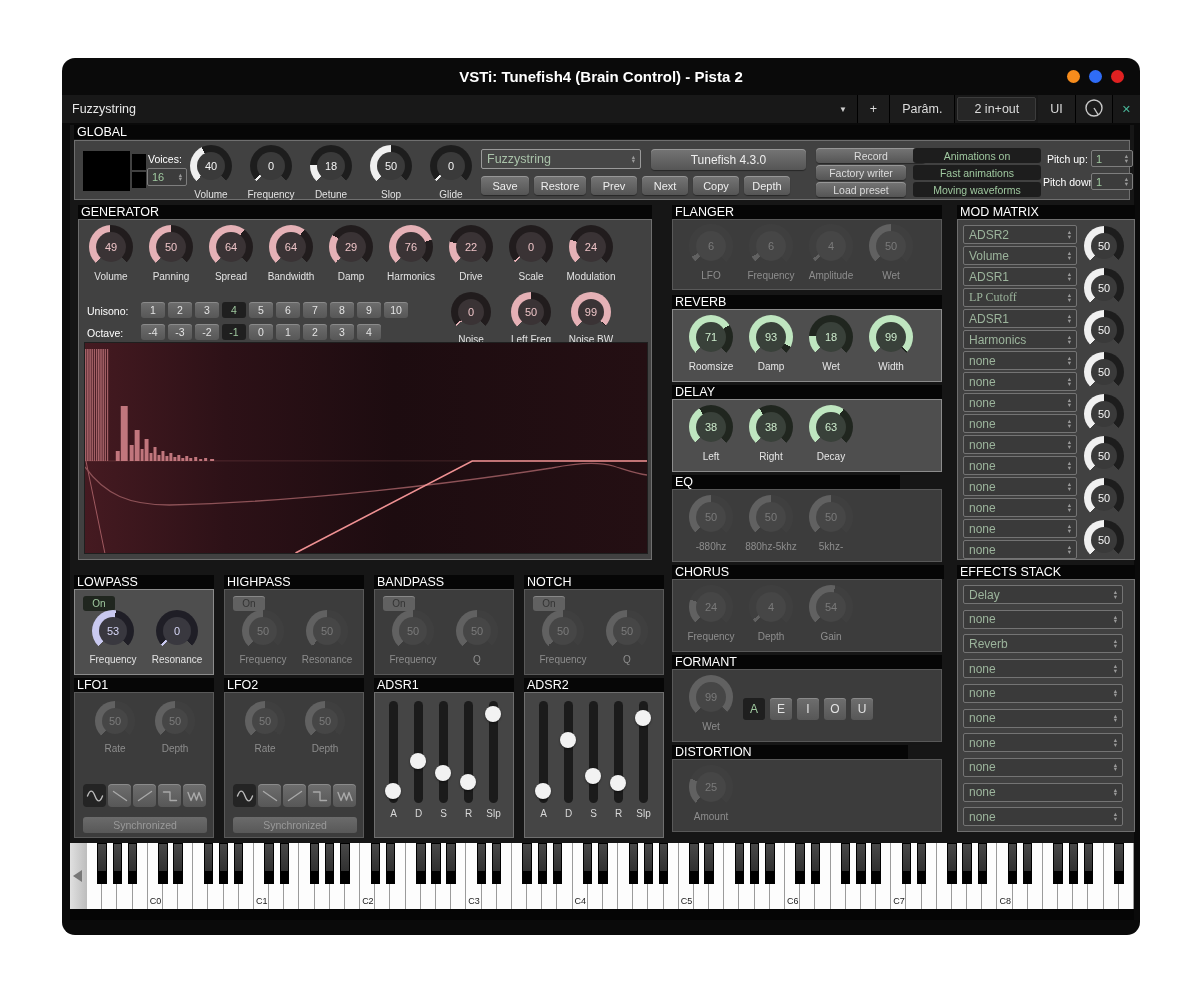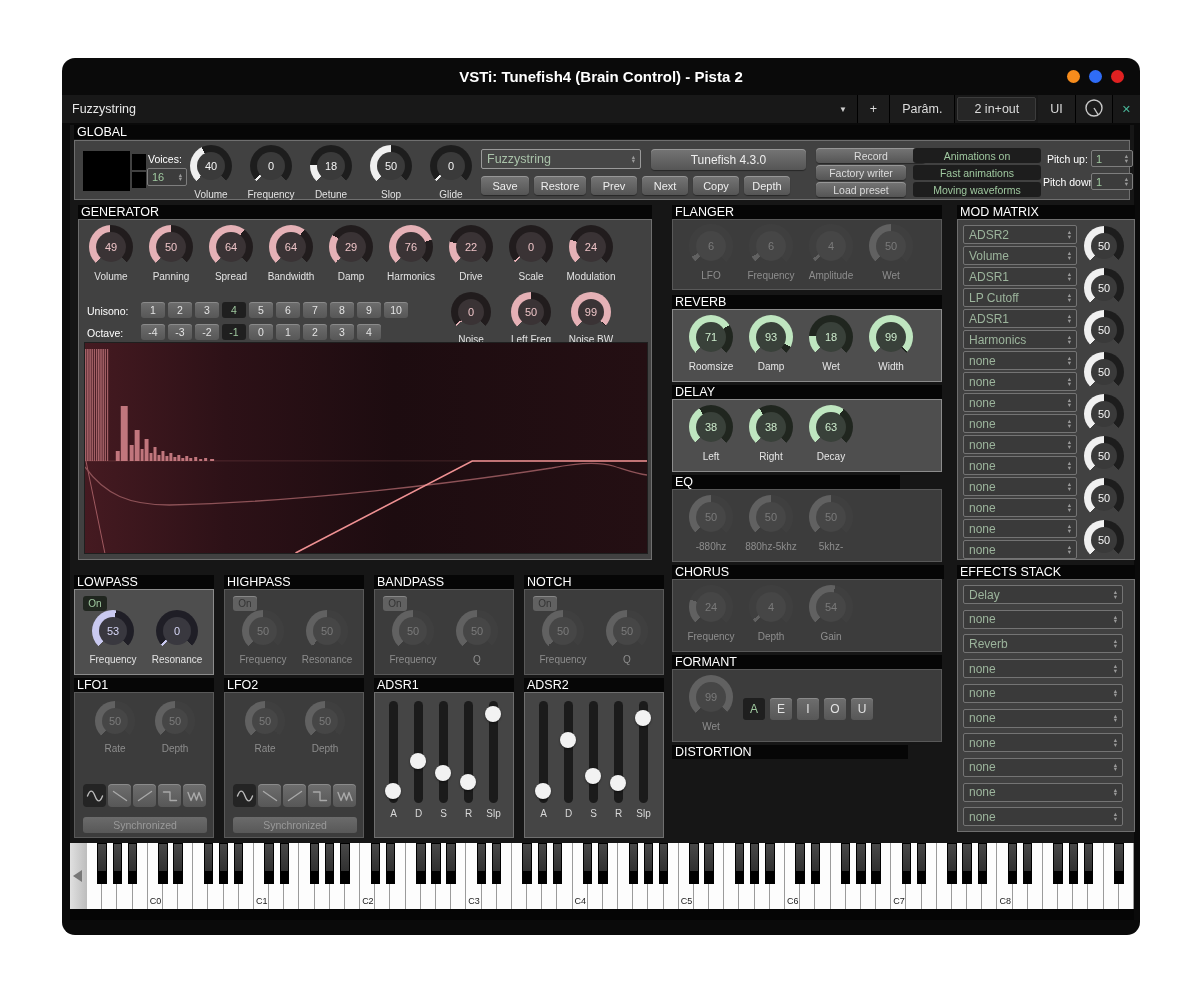--- a/index.html
+++ b/index.html
@@ -28,21 +28,21 @@
   .knob { display:flex; flex-direction:column; align-items:center; }
   .dial { position:relative; border-radius:50%; }
   .kinner { position:absolute; inset:7px; border-radius:50%; display:flex; align-items:center; justify-content:center; font-size:11px; }
   .klabel { margin-top:2px; font-size:10px; white-space:nowrap; text-align:center; }
   
   .gbtn { background:linear-gradient(#757575,#555); border-radius:4px; color:#eee; font-size:11px; display:flex; align-items:center; justify-content:center; box-shadow:inset 0 1px 0 rgba(255,255,255,.25),0 1px 1px rgba(0,0,0,.4); }
   .gbtn.small { font-size:10.5px; color:#dcdcdc; }
   .dark-btn { background:#1d1d1d; color:#9fc89f; font-size:10.5px; border-radius:3px; display:flex; align-items:center; justify-content:center; }
   .sbtn { background:linear-gradient(#6e6e6e,#575757); color:#e3e3e3; border-radius:3px; font-size:10.5px; display:flex; align-items:center; justify-content:center; box-shadow:inset 0 1px 0 rgba(255,255,255,.2); }
   .sbtn.sel { background:#1f1f1f; color:#9fc89f; box-shadow:none; }
-  .onbtn { position:absolute; left:8px; top:6px; width:24px; height:15px; border-radius:3px; font-size:10px; display:flex; align-items:center; justify-content:center; }
+  .onbtn { position:absolute; left:8px; top:6px; width:32px; height:15px; border-radius:3px; font-size:10px; display:flex; align-items:center; justify-content:center; }
   .on-active { background:#20261f; color:#9fc89f; }
   .on-dis { background:#616161; color:#333; box-shadow:inset 0 1px 0 rgba(255,255,255,.25); }
   .syncbtn { position:absolute; background:linear-gradient(#6b6b6b,#585858); border-radius:3px; color:#9a9a9a; font-size:10.5px; display:flex; align-items:center; justify-content:center; }
   
   .spin { position:absolute; display:flex; align-items:center; justify-content:space-between; padding:0 4px; background:#3c3c3c; border:1px solid #7e7e7e; border-radius:2px; color:#9fc89f; font-size:11px; }
   .arrows { display:flex; flex-direction:column; font-size:6.5px; line-height:4.5px; color:#9a9a9a; }
   .field { position:absolute; height:20px; font-size:12.5px; color:#a9c2a9; background:#474747; border:1px solid #9a9a9a; border-radius:2px; display:flex; justify-content:space-between; align-items:center; padding:0 5px; }
   .dd { position:absolute; background:#3a3a3a; border:1px solid #747474; border-radius:2px; display:flex; align-items:center; justify-content:space-between; padding:0 5px; color:#9cb49c; font-size:12px; height:19px; }
   .glabel { position:absolute; color:#fff; font-size:10.5px; white-space:nowrap; }
   
@@ -611,20 +611,34 @@
         </div>
       <div style="position: absolute; left: 70px; top: 28px; display: flex; gap: 5px;">
           <div class="sbtn sel" style="width: 22px; height: 22px; font-size: 12px;">A</div>
           <div class="sbtn" style="width: 22px; height: 22px; font-size: 12px;">E</div>
           <div class="sbtn" style="width: 22px; height: 22px; font-size: 12px;">I</div>
           <div class="sbtn" style="width: 22px; height: 22px; font-size: 12px;">O</div>
           <div class="sbtn" style="width: 22px; height: 22px; font-size: 12px;">U</div>
         </div>
     </div>
     <div class="stitle" style="left:602px;top:620px;width:236px">DISTORTION</div>
+    <div class="panel dis" style="left:602px;top:634px;width:270px;height:73px">
+      <div class="kgroup" style="left:8px;top:5px">
+          <div style="width: 60px; display: flex; justify-content: center;">
+            <div class="knob">
+              <div class="dial" style="height: 44px; width: 44px; background: conic-gradient(from 225deg, rgb(97, 97, 97) 0deg, rgb(97, 97, 97) 67.5deg, rgb(63, 63, 63) 67.5deg, rgb(63, 63, 63) 270deg, transparent 270deg);">
+                <div class="kinner" style="background: rgb(70, 70, 70); color: rgb(122, 122, 122);">
+                  <span>25</span>
+                </div>
+              </div>
+              <div class="klabel" style="color: rgb(141, 141, 141);">Amount</div>
+            </div>
+          </div>
+        </div>
+    </div>
 
     <div class="stitle" style="left:887px;top:80px;width:178px">MOD MATRIX</div>
     <div class="panel" style="left:887px;top:94px;width:178px;height:341px">
         <div class="dd" style="left: 5px; top: 5px; width: 114px;">
           <span>ADSR2</span>
           <span class="arrows">
             <span>▴</span>
             <span>▾</span>
           </span>
         </div>
@@ -642,21 +656,21 @@
             </div>
           </div>
         </div>
         <div class="dd" style="left: 5px; top: 47px; width: 114px;">
           <span>ADSR1</span>
           <span class="arrows">
             <span>▴</span>
             <span>▾</span>
           </span>
         </div>
-        <div class="dd" style="left: 5px; top: 68px; width: 114px;">
+        <div class="dd" style="left: 5px; top: 68px; width: 114px; font-family: Liberation Serif, serif;">
           <span>LP Cutoff</span>
           <span class="arrows">
             <span>▴</span>
             <span>▾</span>
           </span>
         </div>
         <div class="knob" style="position: absolute; left: 126px; top: 48px;">
           <div class="dial" style="height: 40px; width: 40px; background: conic-gradient(from 225deg, rgb(240, 240, 240) 0deg, rgb(240, 240, 240) 135deg, rgb(29, 29, 29) 135deg, rgb(29, 29, 29) 270deg, transparent 270deg);">
             <div class="kinner" style="background: rgb(58, 58, 58); color: rgb(245, 245, 245);">
               <span>50</span>

